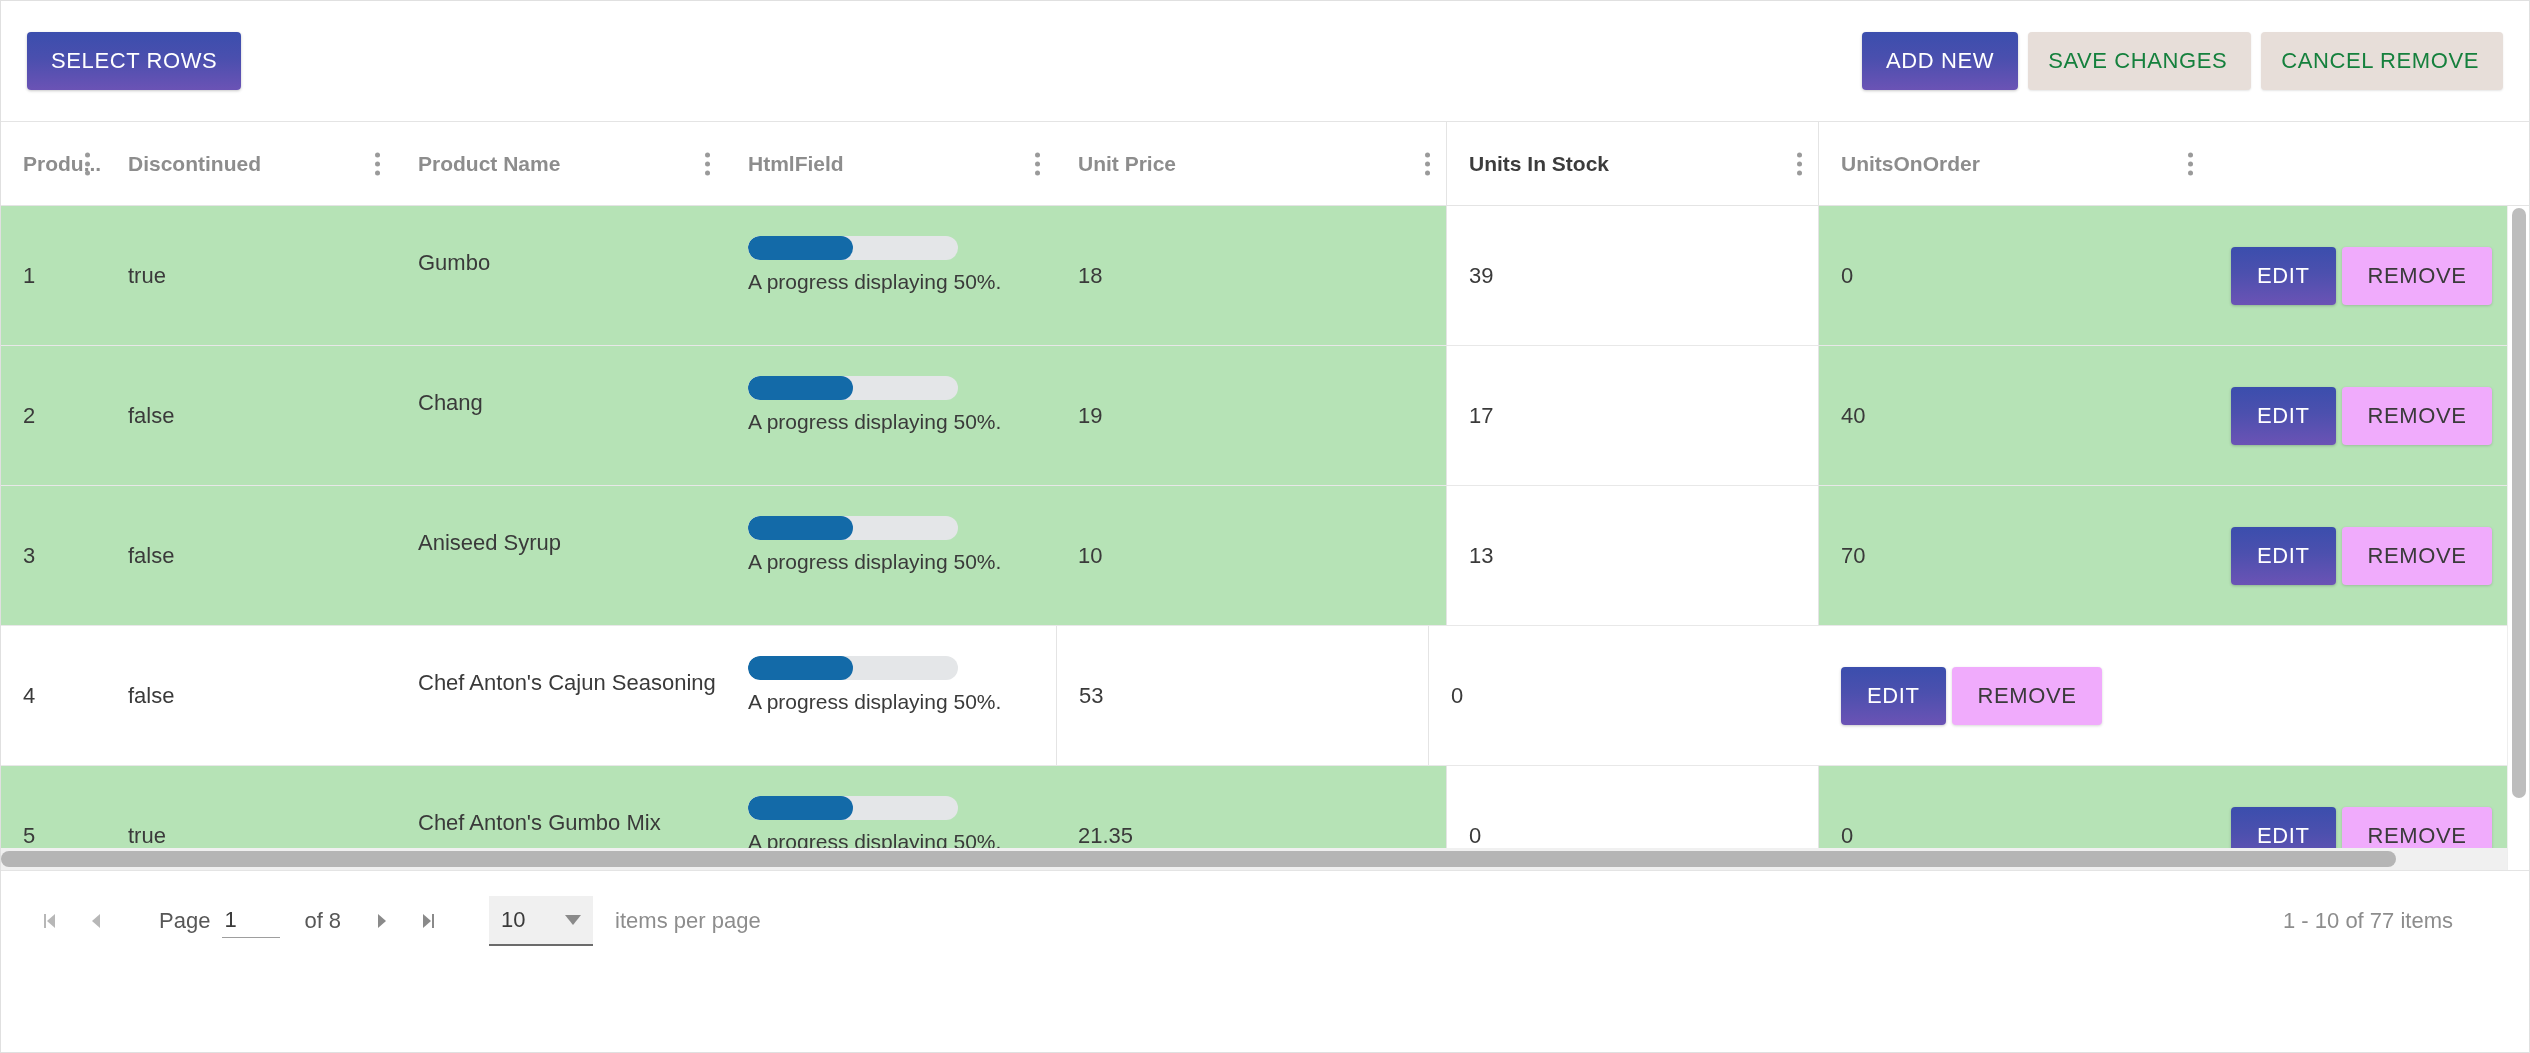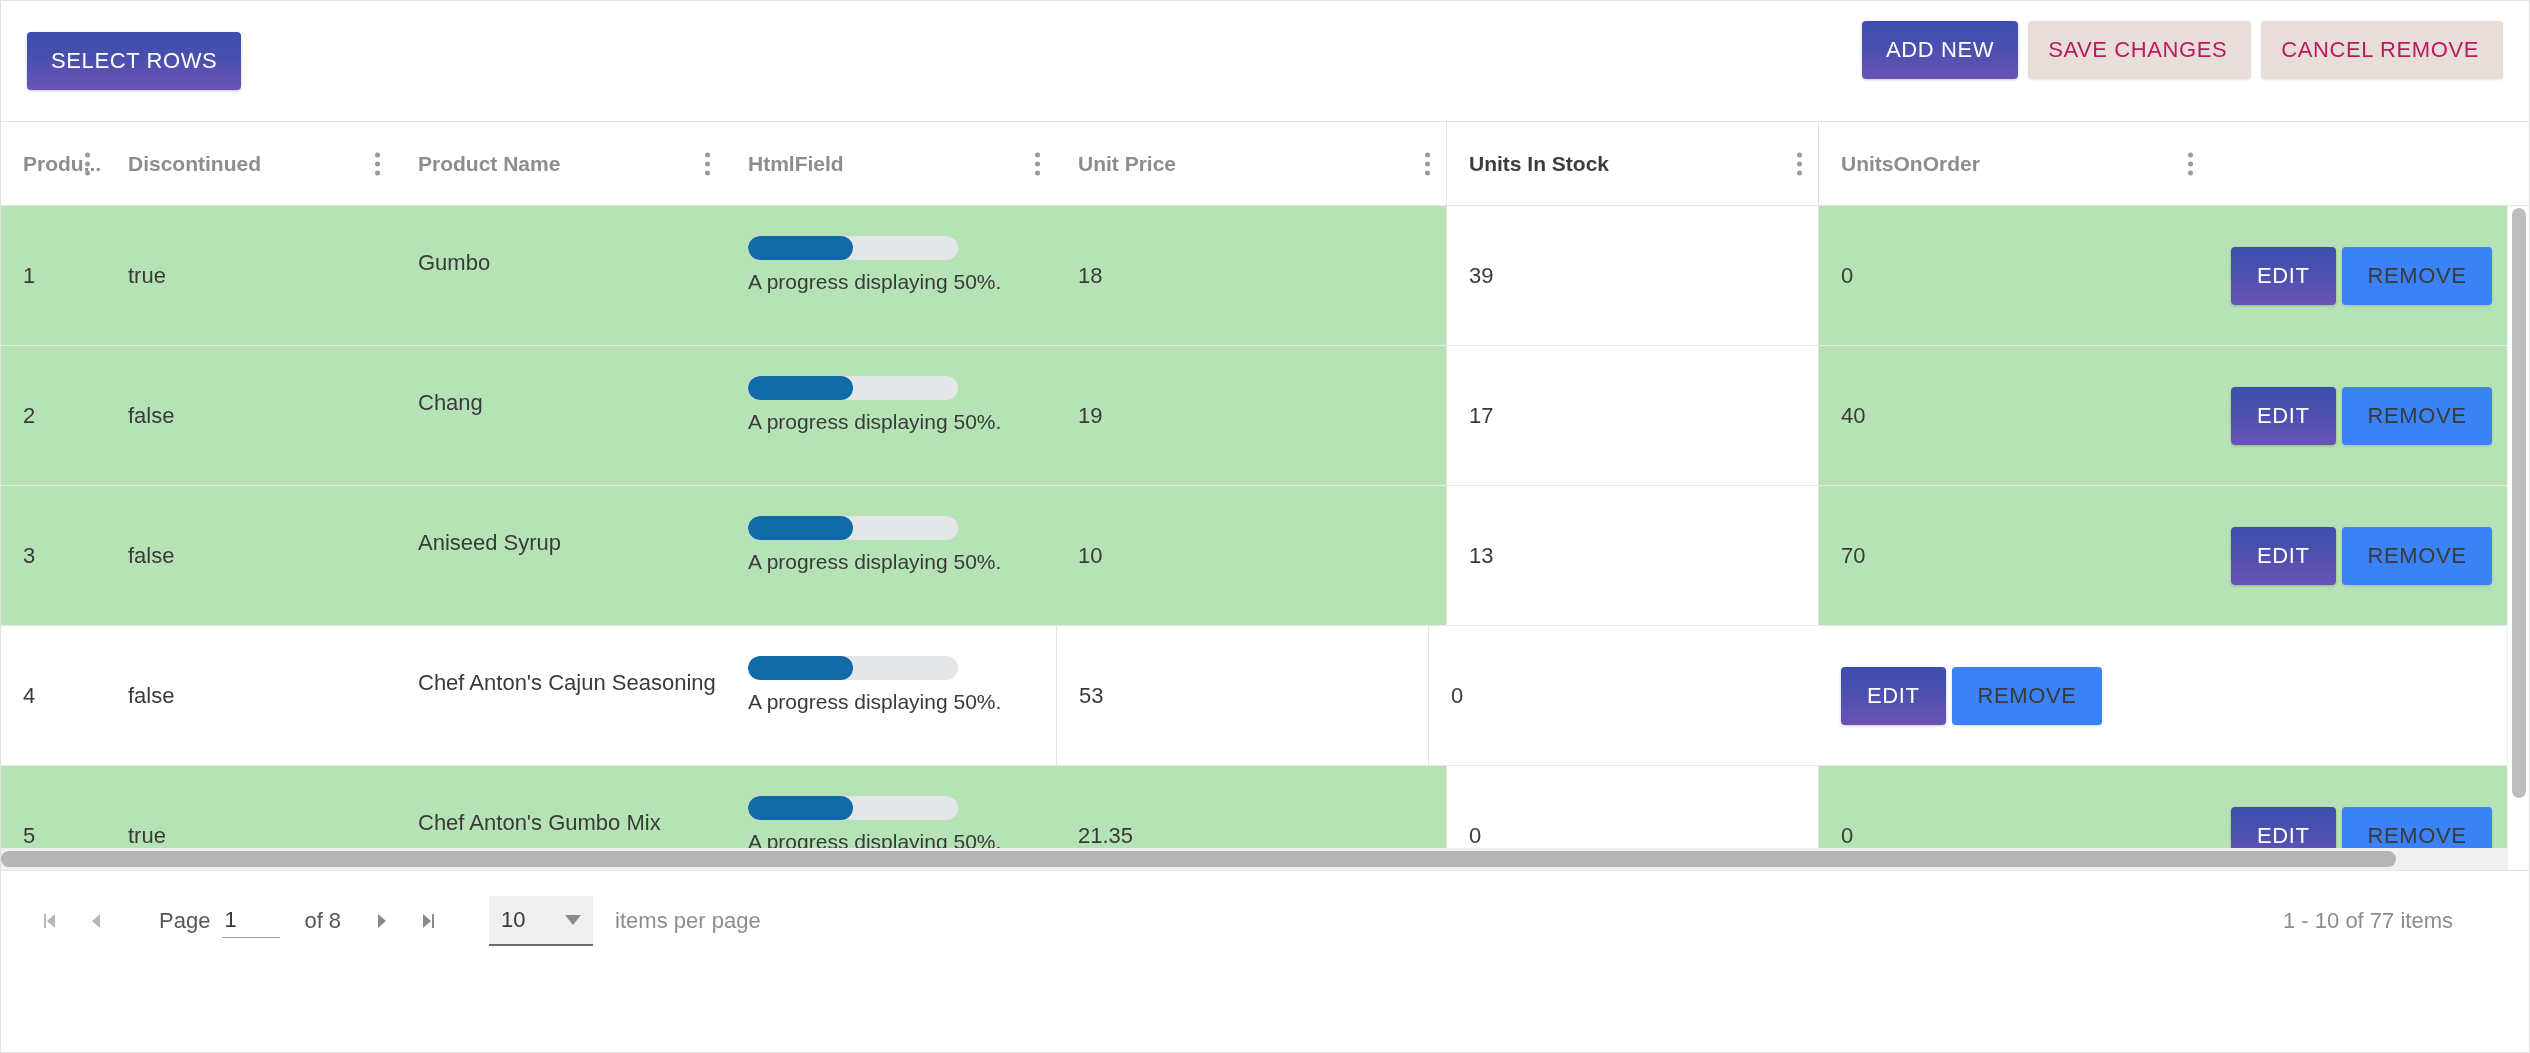--- a/index.html
+++ b/index.html
@@ -43,29 +43,29 @@
     white-space: nowrap;
     display: inline-block;
   }
   .btn-primary {
     background: linear-gradient(to bottom, #3b4ead 0%, #4a4fae 45%, #6b53b5 100%);
     color: #ffffff;
     box-shadow: 0 1px 3px rgba(0,0,0,0.22);
   }
   .btn-disabled {
     background: #e7ded9;
-    color: #be185d;
+    color: #15803d;
     cursor: default;
     box-shadow: 0 1px 2px rgba(0,0,0,0.10);
     padding-left: 20px;
   }
   .toolbar-right {
     position: absolute;
     right: 26px;
-    top: 20px;
+    top: 31px;
     display: flex;
     gap: 10px;
   }
 
   
   .group-bar {
     height: 82px;
     display: flex;
     align-items: center;
     padding: 0 22px;
@@ -157,21 +157,21 @@
   .pcaption { font-size: 21px; color: #3a3a3a; margin-top: 10px; }
 
   .actions { display: flex; align-items: center; gap: 6px; padding-left: 22px; }
   .btn-edit {
     background: linear-gradient(to bottom, #3b4ead 0%, #4c50ae 45%, #6b53b5 100%);
     color: #fff; border: none; border-radius: 4px;
     font-size: 22px; letter-spacing: .6px; height: 58px; padding: 0 26px;
     cursor: pointer; box-shadow: 0 1px 3px rgba(0,0,0,.22);
   }
   .btn-remove {
-    background: #3b82f6; color: #3a3a3a; border: none; border-radius: 4px;
+    background: #f0abfc; color: #3a3a3a; border: none; border-radius: 4px;
     font-size: 22px; letter-spacing: .6px; height: 58px; padding: 0 26px;
     cursor: pointer; box-shadow: 0 1px 3px rgba(0,0,0,.16); white-space: nowrap; text-align: right;
   }
 
   
   .vscroll {
     position: absolute; top: 84px; right: 0; width: 22px; bottom: 0;
     background: #fff; border-left: 1px solid #eee;
   }
   .vthumb {

